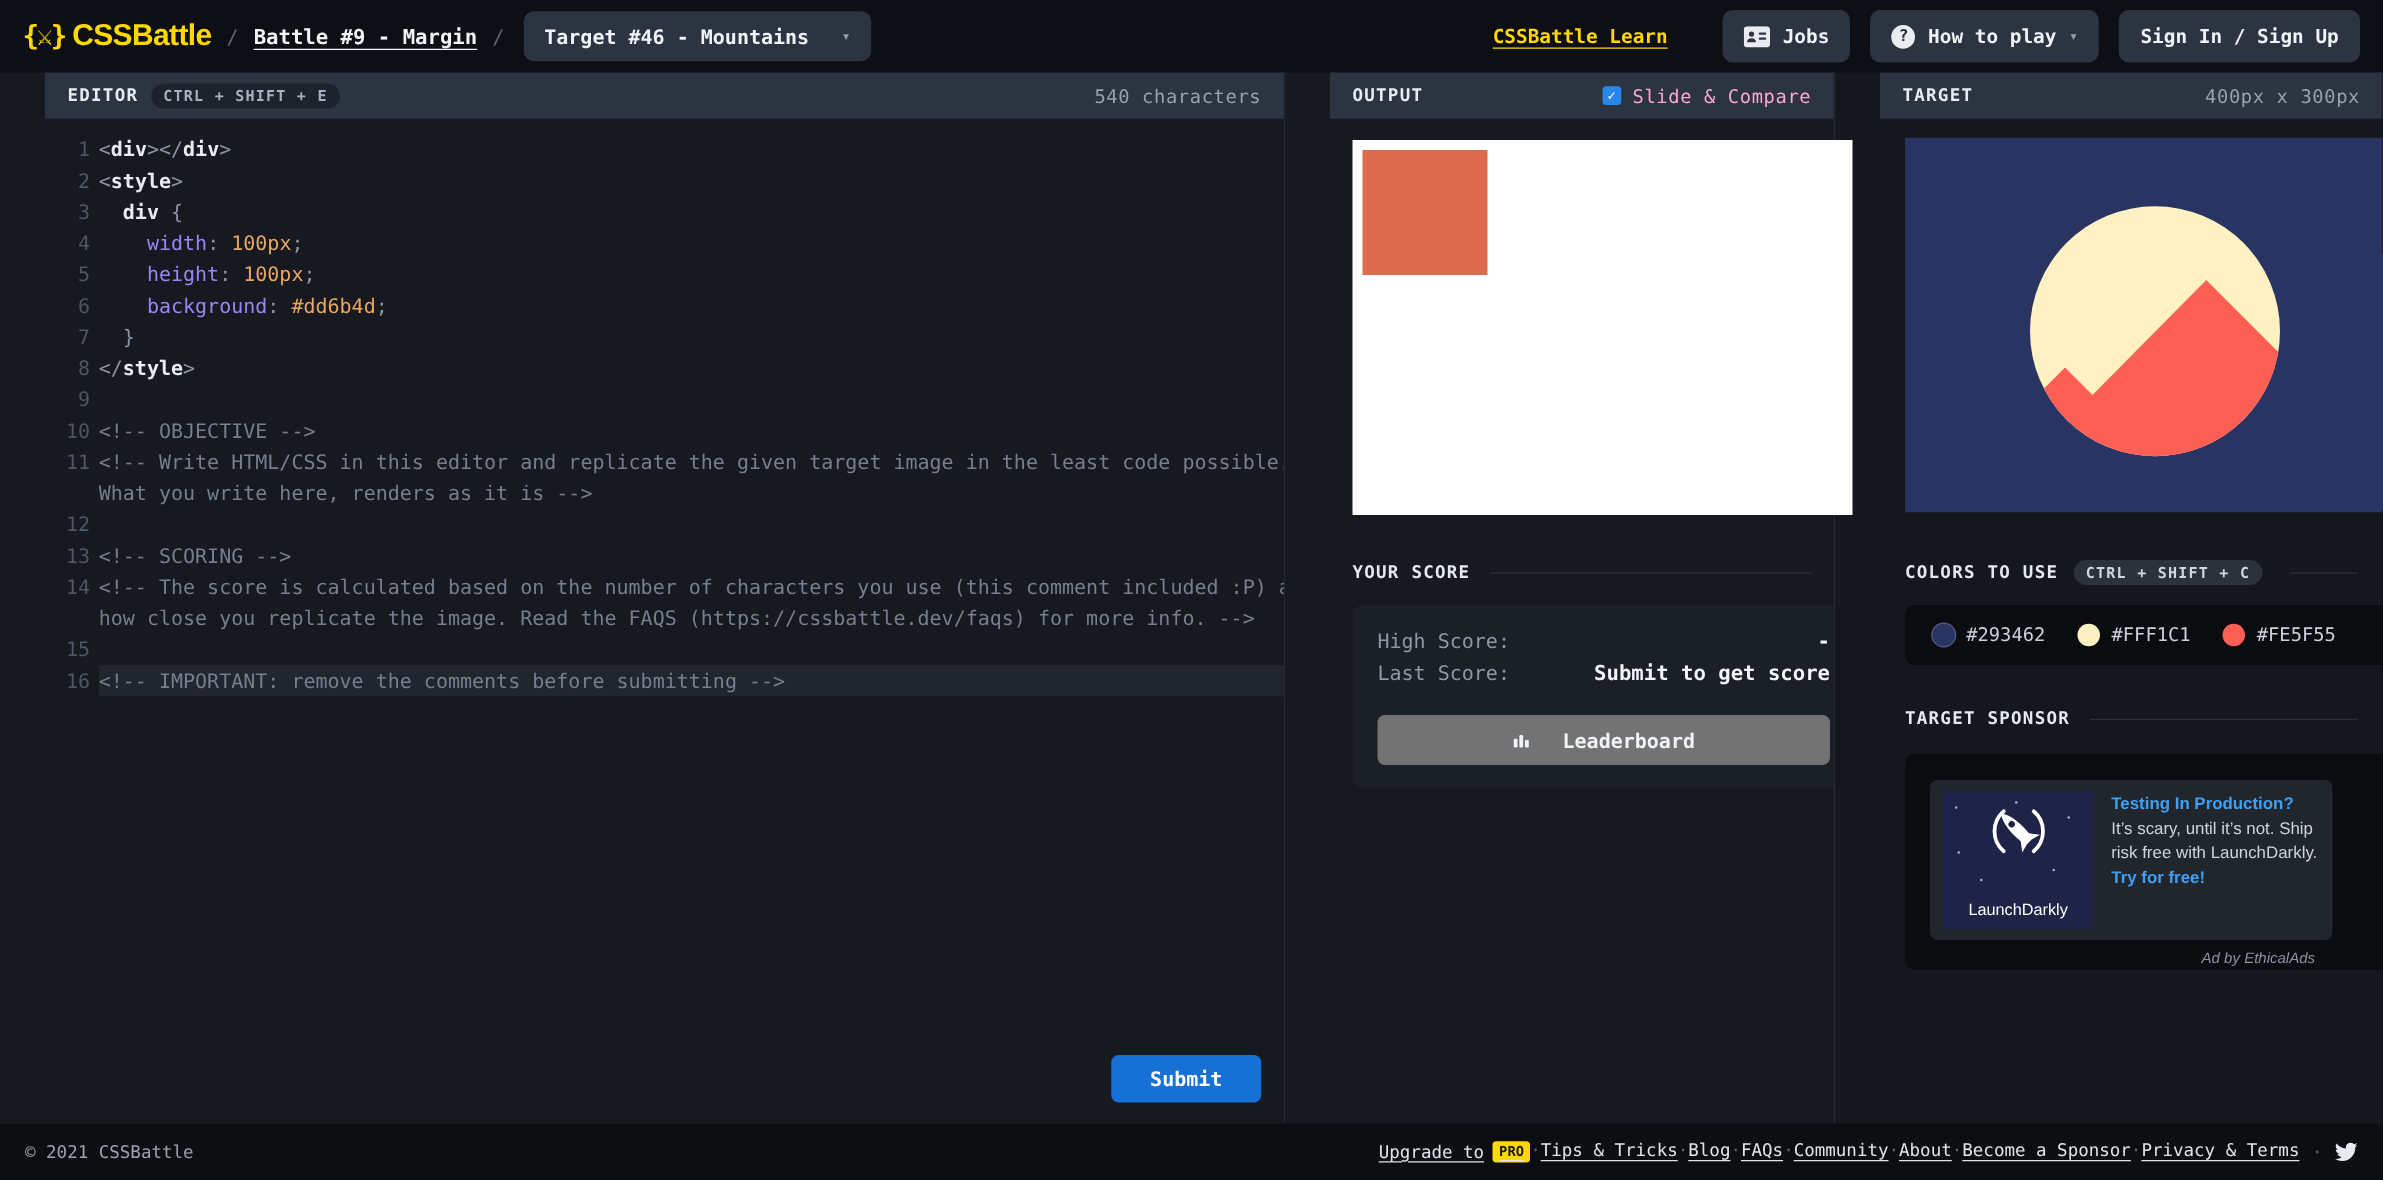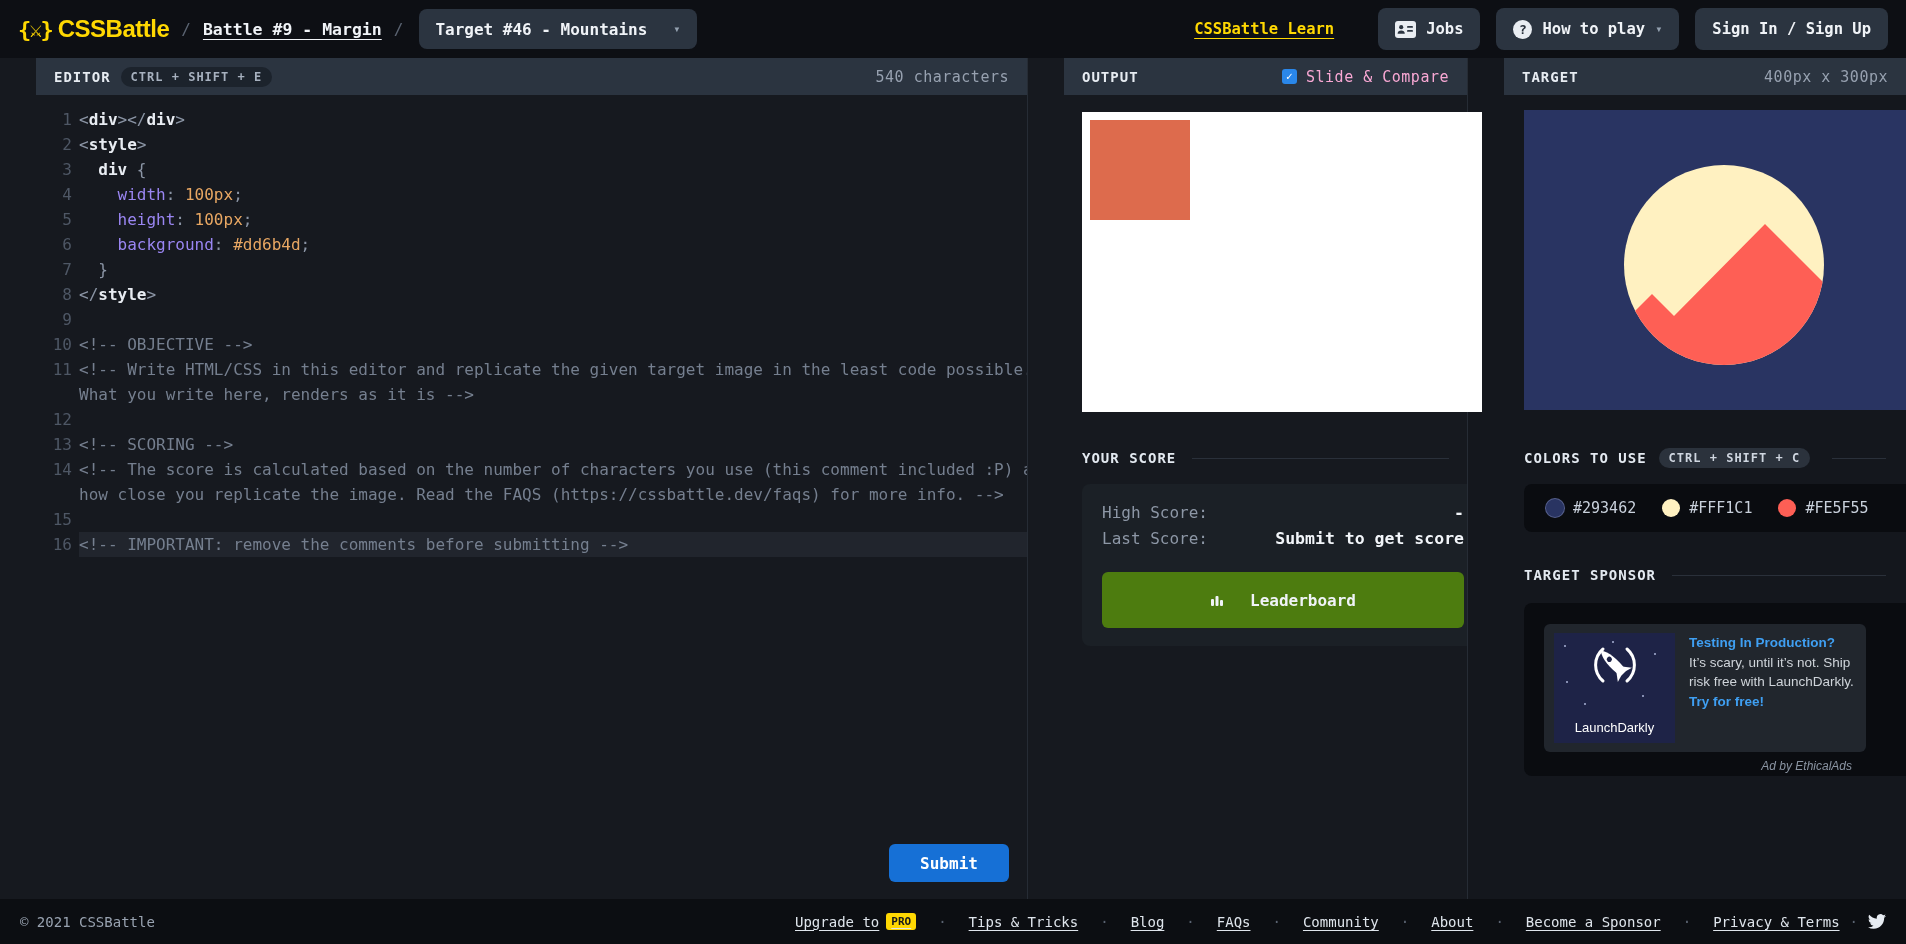--- a/index.html
+++ b/index.html
@@ -58,21 +58,21 @@
   .section-heading { display:flex; align-items:center; margin:38px 18px 0 18px; }
   .target-panel .section-heading { margin-left:20px; margin-right:20px; }
   .section-heading .h-text { font-weight:bold; font-size:14px; letter-spacing:1px; color:#e3e9f0; white-space:nowrap; }
   .section-heading .rule { flex:1; height:1px; background:#2a303a; margin-left:16px; }
   .section-heading .shortcut-pill { background:#2b323c; color:#cfd6e0; margin-right:6px; }
 
   .score-card { width:402px; margin:18px 0 0 18px; background:#1b2026; border-radius:8px; padding:16px 20px 18px 20px; }
   .score-row { display:flex; justify-content:space-between; align-items:baseline; line-height:26px; font-size:16px; }
   .score-label { color:#8d97a6; }
   .score-value { color:#f2f5f9; font-weight:bold; font-size:16.5px; }
-  .leaderboard-btn { margin-top:20px; width:100%; height:56px; background:#4d7c0f; border:none; border-radius:6px; color:#f0f3f7; font-family:inherit; font-weight:bold; font-size:16px; cursor:pointer; display:flex; align-items:center; justify-content:center; gap:26px; }
+  .leaderboard-btn { margin-top:20px; width:100%; height:40px; background:#737373; border:none; border-radius:6px; color:#f0f3f7; font-family:inherit; font-weight:bold; font-size:16px; cursor:pointer; display:flex; align-items:center; justify-content:center; gap:26px; }
 
   
   .target-canvas { width:400px; height:300px; margin:15px 0 0 20px; flex:none; }
   .swatch-bar { height:48px; width:399px; margin:16px 0 0 20px; background:#0a0c10; border-radius:8px; display:flex; align-items:center; padding:0 22px; gap:26px; }
   .swatch-item { display:flex; align-items:center; gap:9px; font-size:15px; color:#c9d1dc; }
   .swatch-dot { width:18px; height:18px; border-radius:50%; flex:none; }
   .swatch-dot.ring { box-shadow:0 0 0 1px #555f8c; }
   .target-panel .sponsor-heading { margin-top:35px; }
 
   .ad-card { width:399px; margin:20px 0 0 20px; background:#0a0c10; border-radius:8px; padding:21px 0 0 20px; height:173px; }
@@ -352,21 +352,21 @@
           </div>
         </div>
         <div class="ad-attr">Ad by EthicalAds</div>
       </div>
     </section>
   </div>
 
   <footer class="footer">
     <span class="copyright">© 2021 CSSBattle</span>
     <div class="footer-nav">
-      <span id="footer-links" style="display:flex;align-items:flex-end;gap:22px">
+      <span id="footer-links" style="display:flex;align-items:flex-start;gap:0">
           <a class="f-link">Upgrade to<span class="pro-badge">PRO</span></a>
           <span class="f-sep">·</span>
           <a class="f-link">Tips &amp; Tricks</a>
           <span class="f-sep">·</span>
           <a class="f-link">Blog</a>
           <span class="f-sep">·</span>
           <a class="f-link">FAQs</a>
           <span class="f-sep">·</span>
           <a class="f-link">Community</a>
           <span class="f-sep">·</span>

